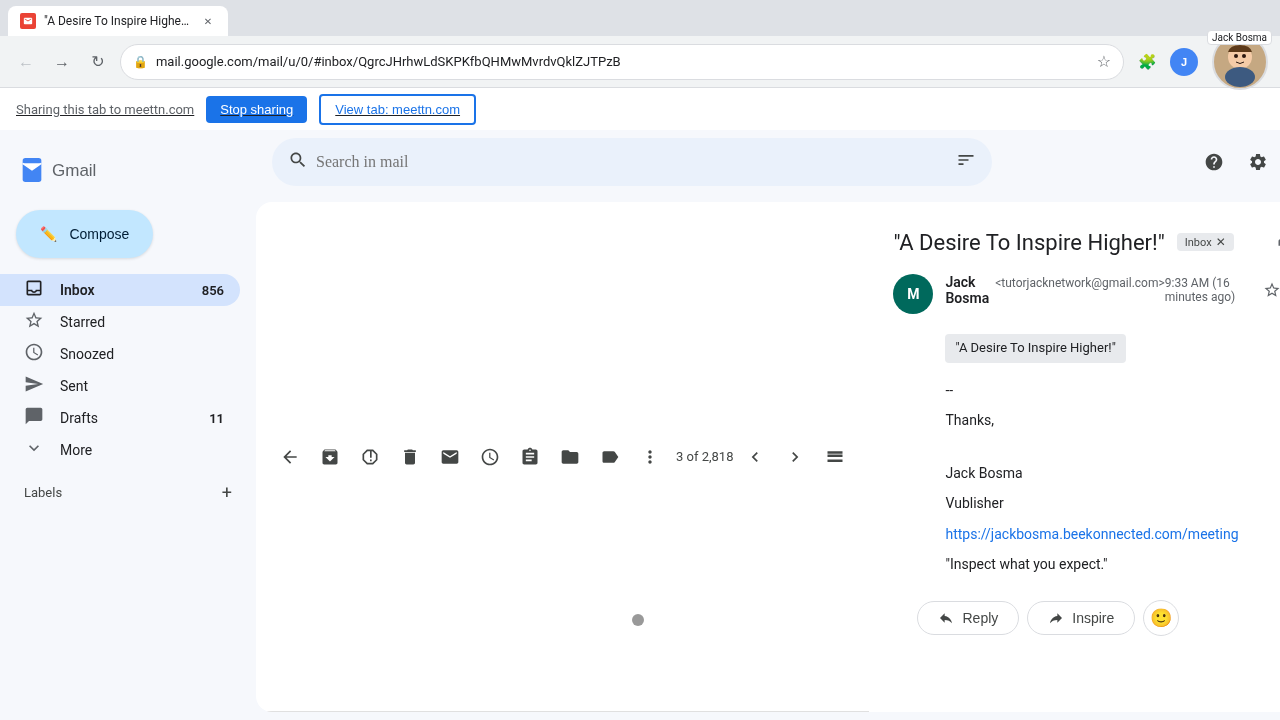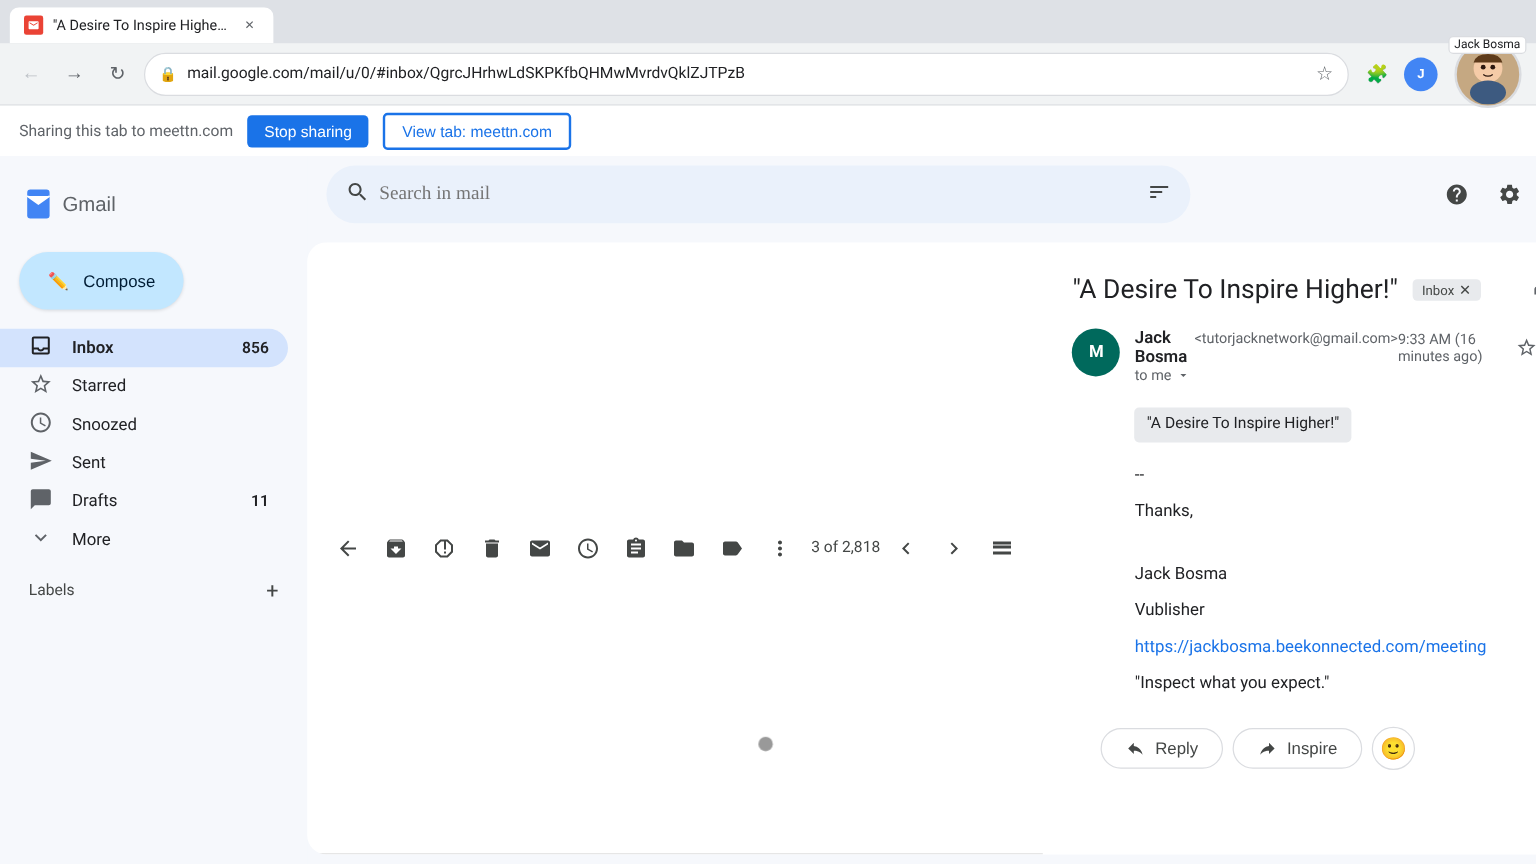--- a/index.html
+++ b/index.html
@@ -17,21 +17,21 @@
     .nav-btn { width: 28px; height: 28px; border-radius: 50%; border: none; background: transparent; cursor: pointer; display: flex; align-items: center; justify-content: center; color: #5f6368; font-size: 16px; }
     .nav-btn.disabled { color: #bdc1c6; cursor: default; }
     .url-bar { flex: 1; height: 36px; background: #fff; border: 1px solid #dadce0; border-radius: 24px; display: flex; align-items: center; padding: 0 12px; gap: 8px; font-size: 14px; color: #202124; }
     .url-bar .lock-icon { color: #5f6368; font-size: 12px; }
     .url-text { flex: 1; font-size: 13px; color: #202124; }
     .bookmark-btn { color: #5f6368; font-size: 16px; cursor: pointer; }
     .toolbar-actions { display: flex; align-items: center; gap: 4px; }
     .toolbar-action-btn { width: 32px; height: 32px; border-radius: 50%; border: none; background: transparent; cursor: pointer; display: flex; align-items: center; justify-content: center; color: #5f6368; font-size: 15px; }
 
     
-    .sharing-bar { background: #fff; height: 44px; display: flex; align-items: center; padding: 0 16px; gap: 12px; border-bottom: 1px solid #e0e0e0; }
+    .sharing-bar { background: #fff; height: 44px; display: flex; align-items: center; padding: 0 16px; gap: 12px; border-bottom: 1px solid #e0e0e0; text-decoration: underline; }
     .sharing-text { font-size: 13px; color: #5f6368; }
     .stop-sharing-btn { background: #1a73e8; color: white; border: none; border-radius: 4px; padding: 6px 14px; font-size: 13px; font-weight: 500; cursor: pointer; }
     .view-tab-btn { background: transparent; color: #1a73e8; border: 2px solid #1a73e8; border-radius: 4px; padding: 6px 14px; font-size: 13px; font-weight: 500; cursor: pointer; }
 
     
     .gmail-app { display: flex; height: calc(720px - 130px); background: #f6f8fc; }
 
     
     .sidebar { width: 256px; background: #f6f8fc; padding: 8px 0; flex-shrink: 0; }
     .compose-btn { margin: 8px 16px 16px 16px; background: #c2e7ff; border: none; border-radius: 24px; padding: 16px 24px; font-size: 14px; font-weight: 500; color: #001d35; cursor: pointer; display: flex; align-items: center; gap: 12px; box-shadow: 0 1px 3px rgba(0,0,0,0.12); }
@@ -370,26 +370,20 @@
 
         <div class="email-header">
           <div class="sender-avatar">
             <span>M</span>
           </div>
           <div class="sender-info">
             <div style="display:flex;align-items:baseline;gap:6px;">
               <span class="sender-name">Jack Bosma</span>
               <span class="sender-email">&lt;<span>tutorjacknetwork@gmail.com</span>&gt;</span>
             </div>
-            <div class="to-me">
-              <span>to me</span>
-              <svg width="12" height="12" viewBox="0 0 24 24" fill="#5f6368">
-                  <path d="M7 10l5 5 5-5z"></path>
-                </svg>
-            </div>
           </div>
           <div class="email-actions">
             <span class="email-time">9:33 AM (16 minutes ago)</span>
             <button class="action-icon">
               <svg width="18" height="18" viewBox="0 0 24 24" fill="#5f6368">
                   <path d="M22 9.24l-7.19-.62L12 2 9.19 8.63 2 9.24l5.46 4.73L5.82 21 12 17.27 18.18 21l-1.63-7.03L22 9.24zM12 15.4l-3.76 2.27 1-4.28-3.32-2.88 4.38-.38L12 6.1l1.71 4.04 4.38.38-3.32 2.88 1 4.28L12 15.4z"></path>
                 </svg>
             </button>
             <button class="action-icon">
               <svg width="18" height="18" viewBox="0 0 24 24" fill="#5f6368">

